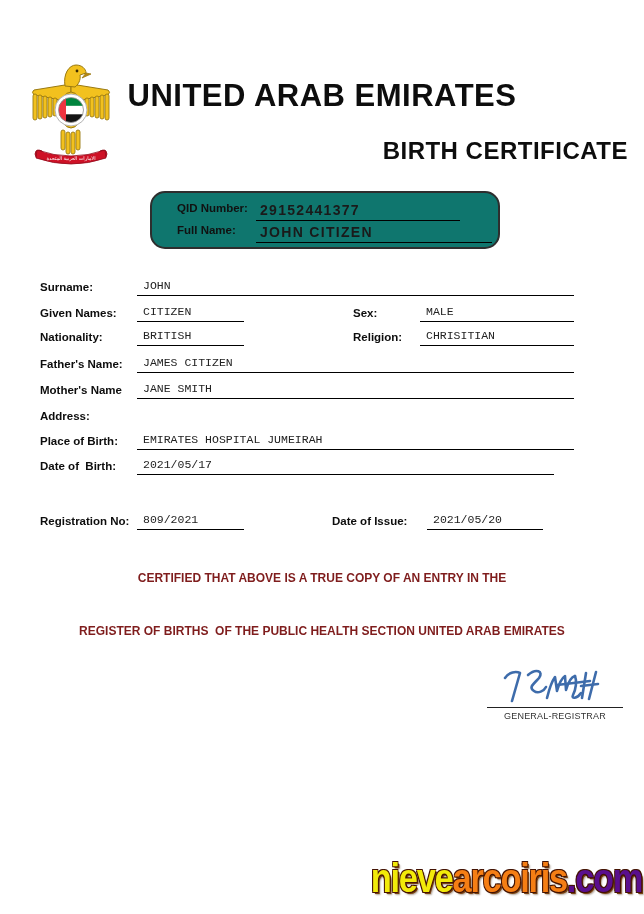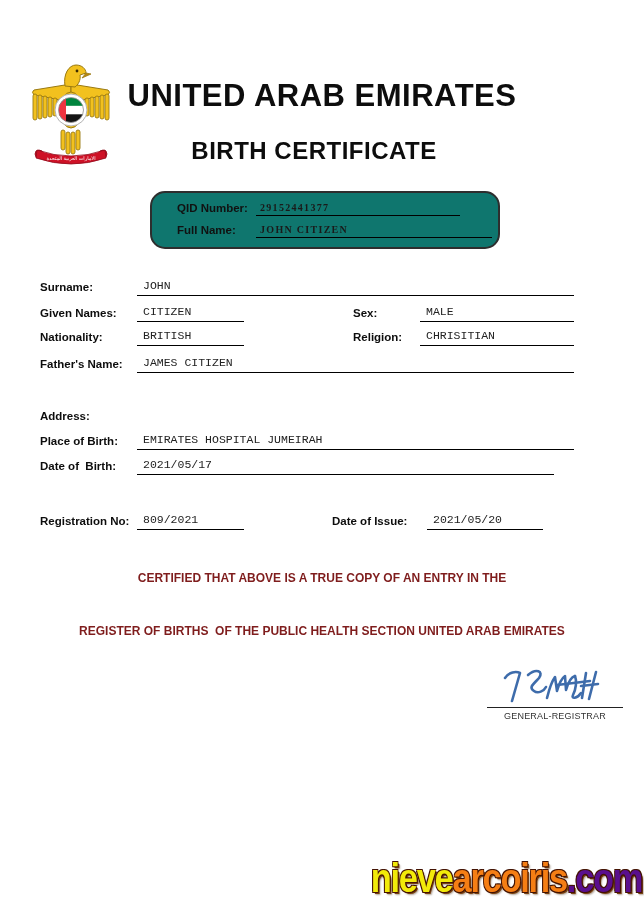--- a/index.html
+++ b/index.html
@@ -6,34 +6,34 @@
   .page{
     position:relative;width:644px;height:914px;background:#fff;overflow:hidden;
     font-family:"Liberation Sans",sans-serif;color:#111;
   }
   
   .country-title{
     position:absolute;top:78px;left:0;right:0;text-align:center;
     font-size:31px;font-weight:bold;letter-spacing:.5px;color:#0d0d0d;
   }
   .doc-title{
-    position:absolute;top:137px;left:0;right:16px;text-align:center;
+    position:absolute;top:137px;left:0;right:16px;text-align:right;
     font-size:24px;font-weight:bold;letter-spacing:.5px;color:#0d0d0d;
   }
   .emblem{position:absolute;left:25px;top:58px;width:92px;height:112px;}
   
   .qid-box{
     position:absolute;left:150px;top:191px;width:346px;height:54px;
     border:2px solid #2e2e2e;border-radius:15px;background:#0f766e;
   }
   .qrow{position:absolute;left:0;width:100%;height:18px;}
   .qrow .lbl{position:absolute;font-weight:bold;font-size:11.5px;white-space:pre;}
   .qrow .val{
-    position:absolute;font-family:Liberation Serif, serif;font-weight:bold;
-    font-size:10px;letter-spacing:1.3px;color:#1a1a1a;
+    position:absolute;font-family:Liberation Sans, sans-serif;font-weight:bold;
+    font-size:14px;letter-spacing:1.3px;color:#1a1a1a;
     border-bottom:1.5px solid #000;padding:0 0 2px 4px;
   }
   
   .frow{position:absolute;left:0;width:644px;height:20px;}
   .frow .lbl{position:absolute;top:0;font-weight:bold;font-size:11.5px;color:#0d0d0d;white-space:pre;}
   .frow .val{
     position:absolute;top:-2px;font-family:"Liberation Mono",monospace;
     font-size:11.5px;color:#222;border-bottom:1px solid #000;
     padding:0 0 3px 6px;white-space:pre;
   }
@@ -156,20 +156,24 @@
     <span class="val" style="left:137px;width:101px;">BRITISH</span>
     <span class="lbl" style="left:353px;">Religion:</span>
     <span class="val" style="left:420px;width:148px;">CHRISITIAN</span>
   </div>
 
   <div class="frow" style="top:358px;">
     <span class="lbl" style="left:40px;">Father's Name:</span>
     <span class="val" style="left:137px;width:431px;">JAMES CITIZEN</span>
   </div>
 
+  <div class="frow" style="top:384px;">
+    <span class="lbl" style="left:40px;">Mother's Name</span>
+    <span class="val" style="left:137px;width:431px;">JANE SMITH</span>
+  </div>
 
   <div class="frow" style="top:410px;">
     <span class="lbl" style="left:40px;">Address:</span>
   </div>
 
   <div class="frow" style="top:435px;">
     <span class="lbl" style="left:40px;">Place of Birth:</span>
     <span class="val" style="left:137px;width:431px;">EMIRATES HOSPITAL JUMEIRAH</span>
   </div>
 

